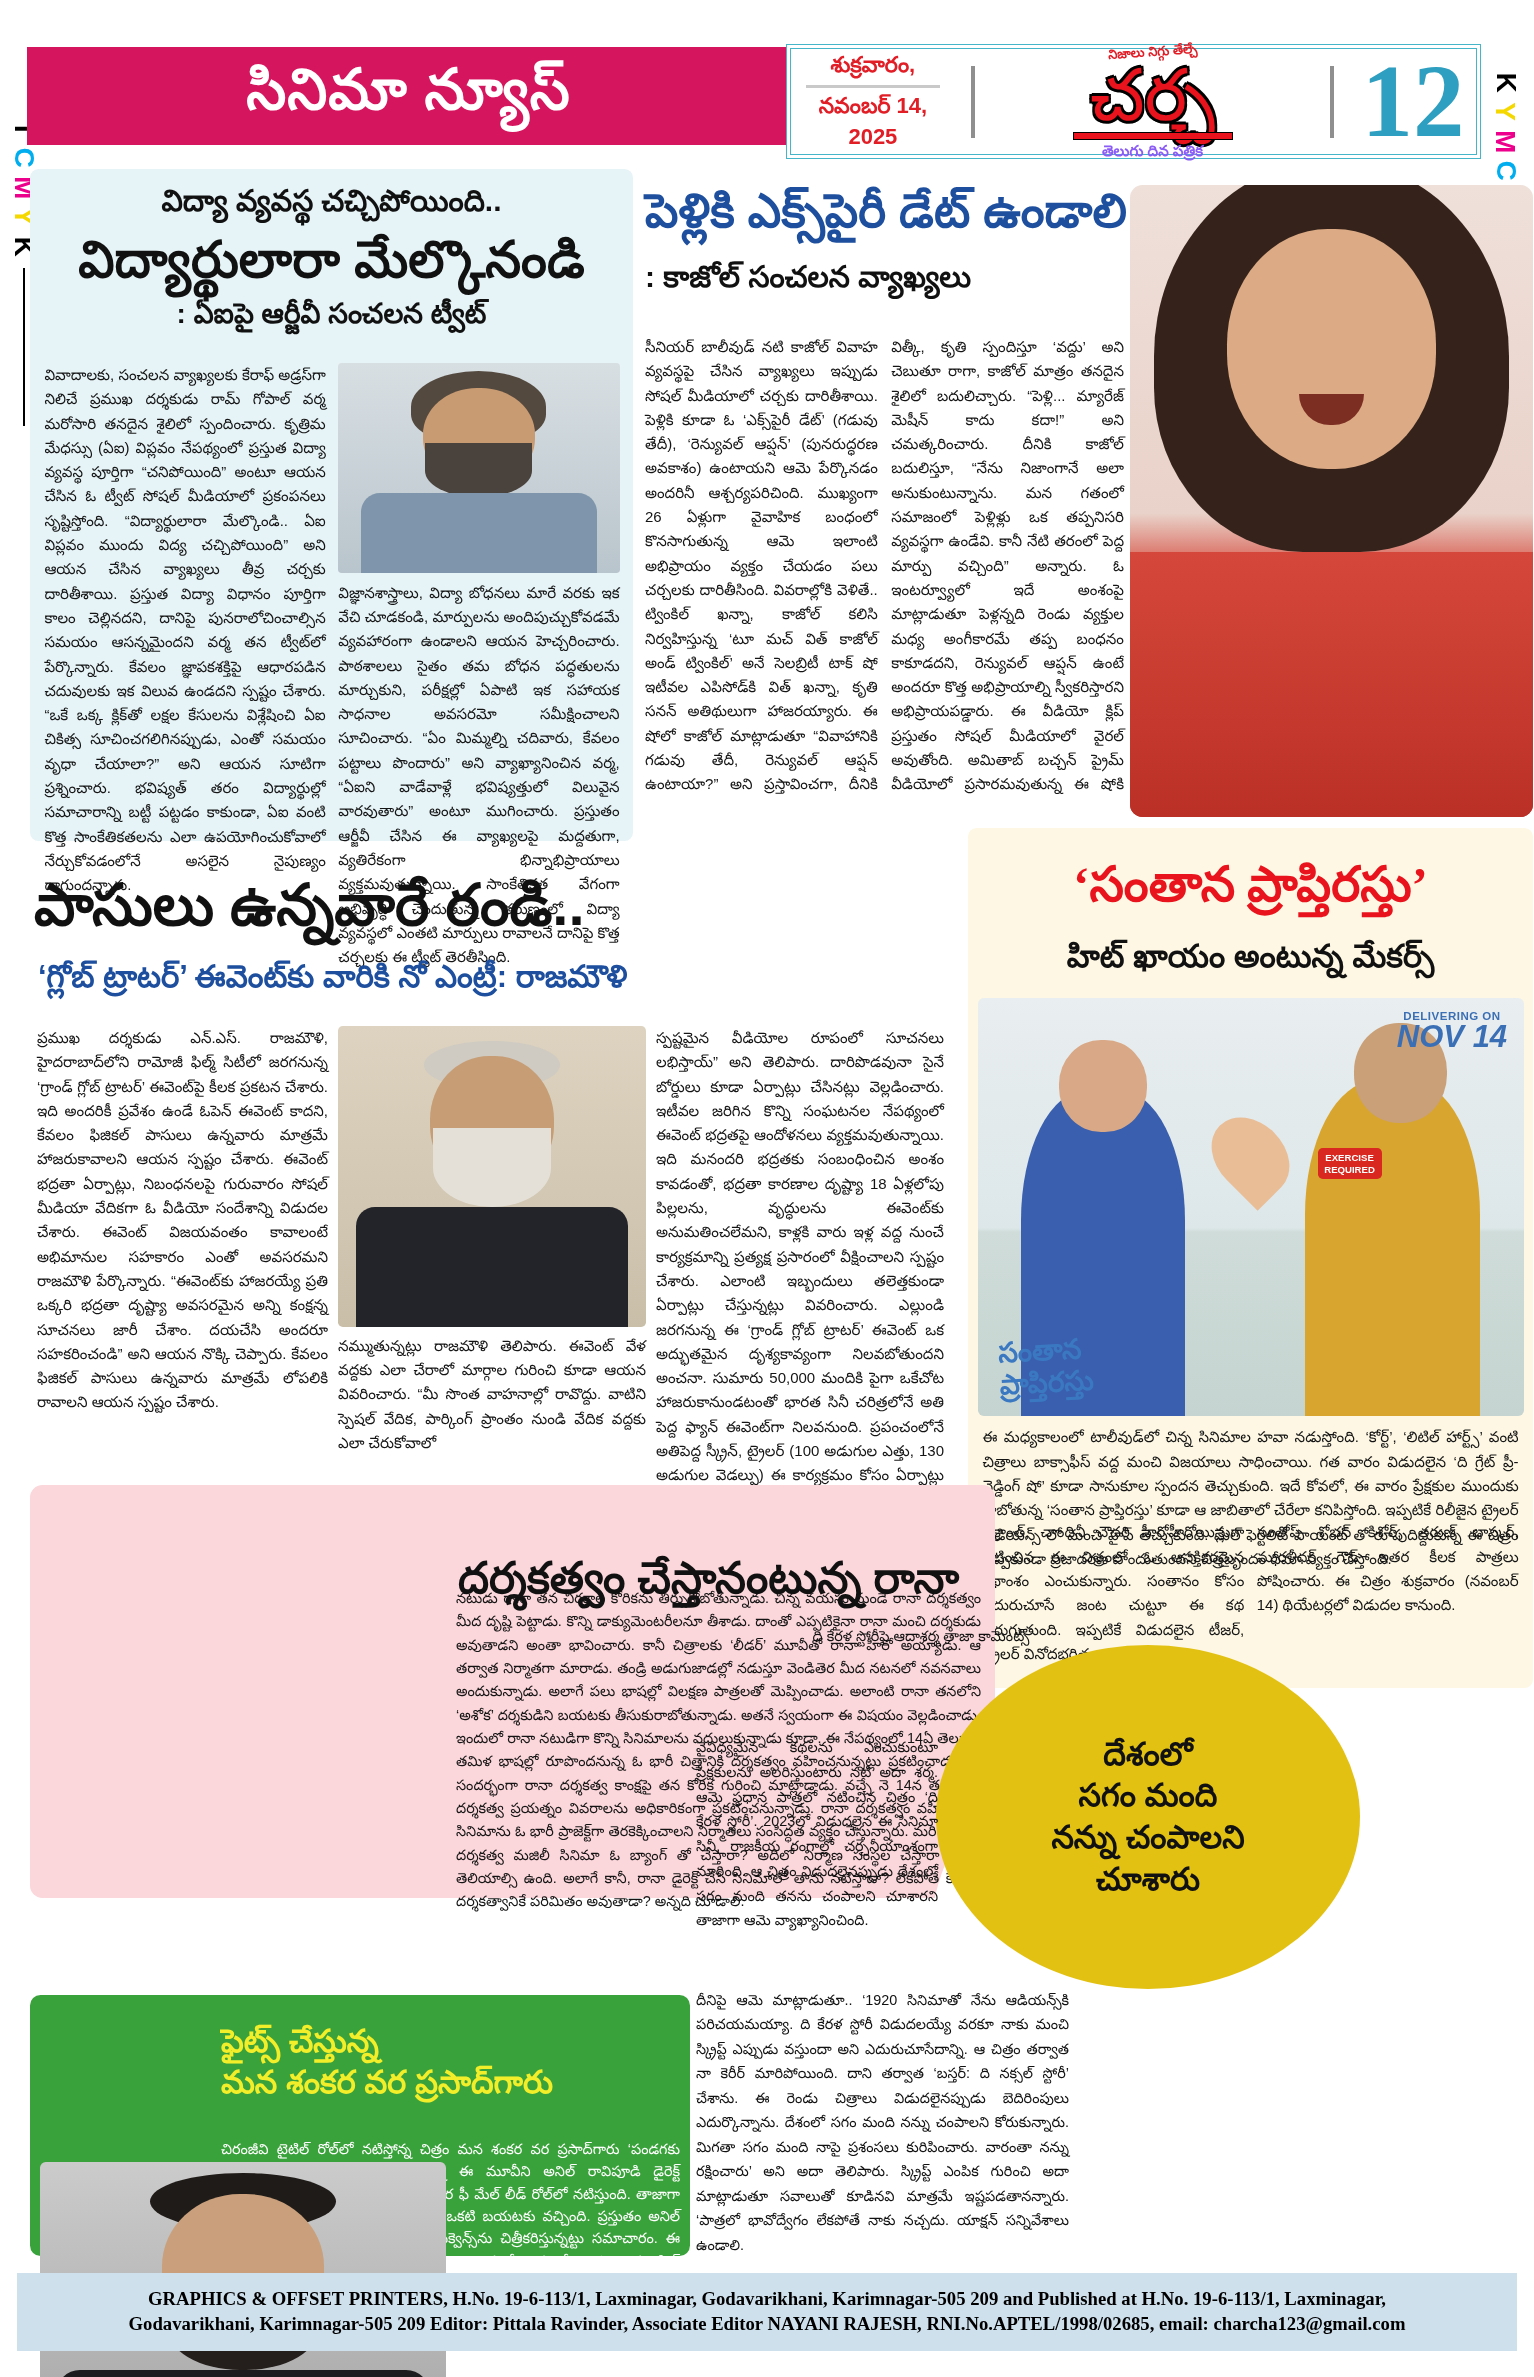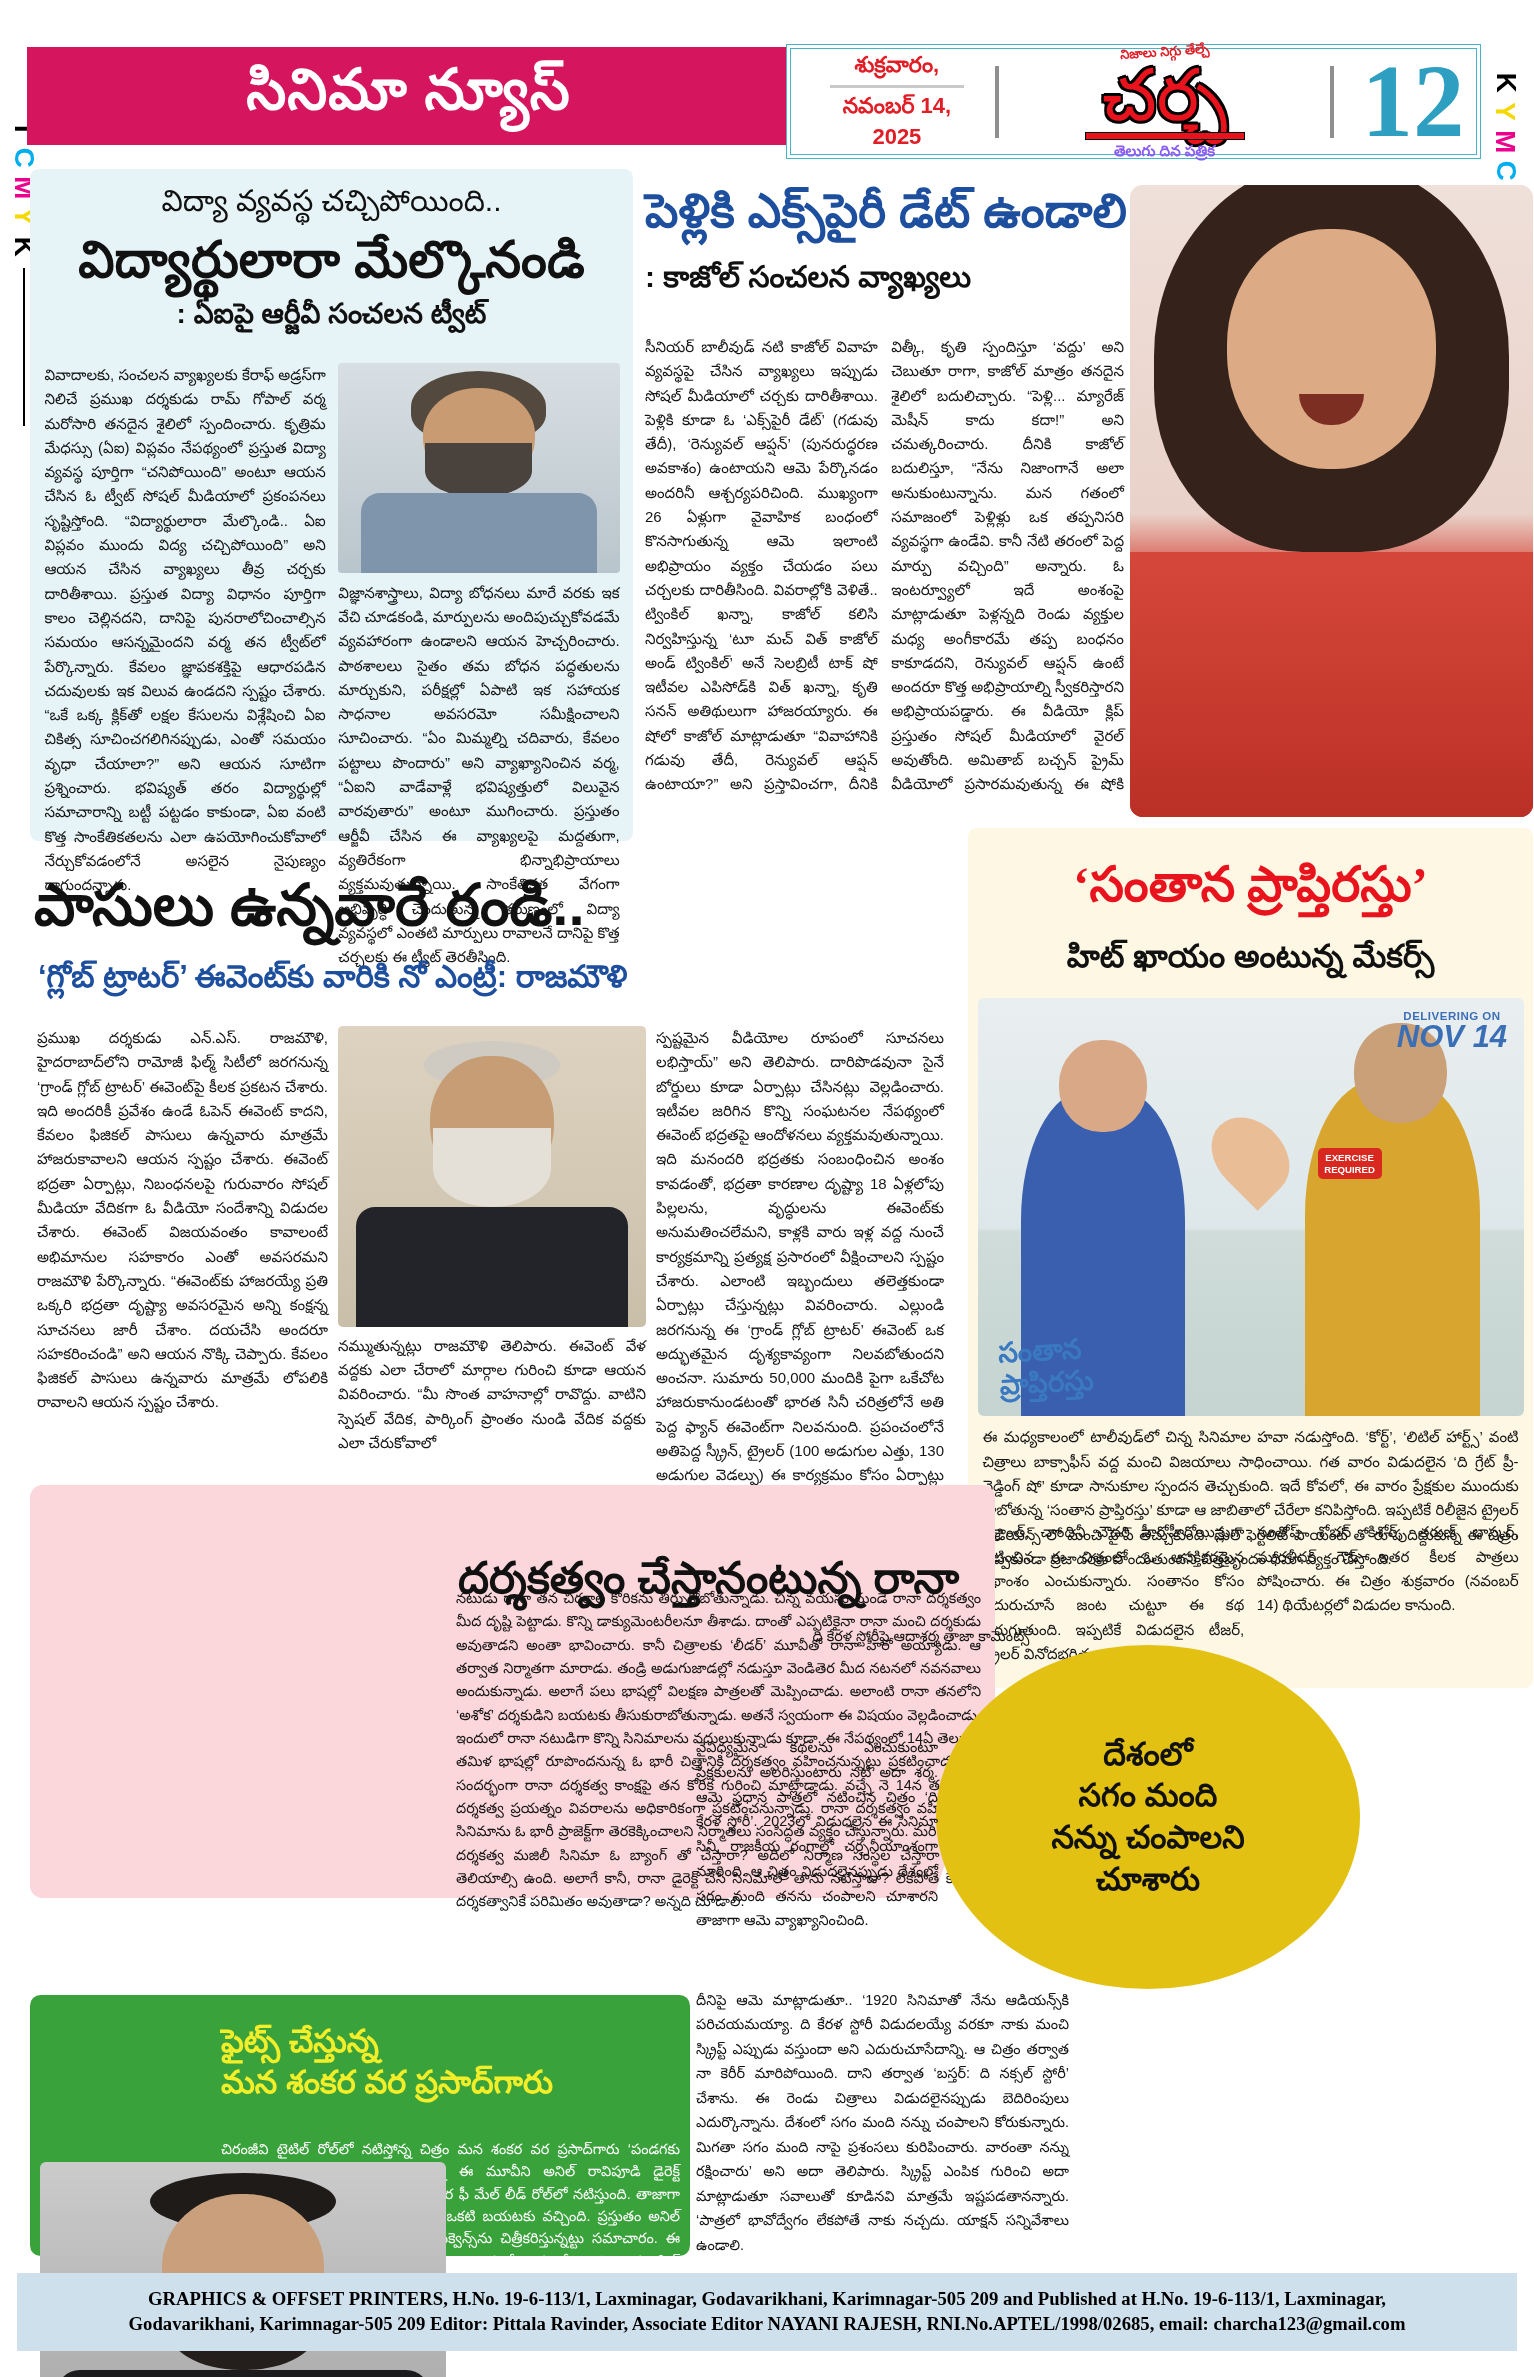--- a/index.html
+++ b/index.html
@@ -8,37 +8,37 @@
   .abs{position:absolute;}
   
   .regcol{display:flex;flex-direction:column;align-items:center;font-weight:bold;font-size:28px;line-height:1.05;}
   .regcol span{transform:rotate(90deg);}
   .reg-c{color:#00aeef}.reg-m{color:#ec008c}.reg-y{color:#f5d800}.reg-k{color:#000}
   .regline{width:1.9px;background:#000;}
   
   .banner{left:27px;top:47px;width:763px;height:98px;background:#d6155f;display:flex;align-items:center;justify-content:center;}
   .banner span{color:#fff;font-weight:bold;font-size:57px;letter-spacing:1px;}
   .hbox{left:786px;top:44px;width:695px;height:115px;border:1.9px solid #45b6c9;background:#fff;padding:3.4px;box-sizing:border-box;}
-  .hbox-in{border:1.4px solid #45b6c9;height:100%;display:flex;align-items:center;box-sizing:border-box;padding-left:24px;}
+  .hbox-in{border:1.4px solid #45b6c9;height:100%;display:flex;align-items:center;box-sizing:border-box;}
   .hdate{width:163px;text-align:center;color:#e11d26;font-weight:bold;font-size:22px;line-height:1.4;}
   .hdate .rule{height:2.9px;background:#c9c9c9;margin:3.8px 14.4px;}
   .vbar{width:4.8px;height:72px;background:#8f8f8f;margin:0 16.3px;}
   .hlogo{flex:1;display:flex;flex-direction:column;align-items:center;line-height:1;}
   .tagtop{color:#e11d26;font-size:13px;font-weight:bold;transform:rotate(-4deg);margin-bottom:1px;}
   .charcha{color:#e8131c;font-weight:400;font-size:72px;
      text-shadow:2.4px 2.4px 0 #000,-2.4px -2.4px 0 #000,2.4px -2.4px 0 #000,-2.4px 2.4px 0 #000,0 2.9px 0 #000,0 -2.9px 0 #000;}
   .charbar{width:158px;height:5.8px;background:#e8131c;border:1.4px solid #000;margin-top:1px;}
   .tagbot{font-size:15px;font-weight:bold;color:#8b5cf6;margin-top:3.8px;}
   .pagenum{width:125px;text-align:center;color:#2e9fc0;font-family:"Liberation Serif",serif;font-weight:bold;font-size:103px;line-height:1;}
   
   .btxt{font-size:15px;line-height:1.62;text-align:justify;color:#141414;}
   .photo{overflow:hidden;position:relative;}
   
   .a1{left:30px;top:169px;width:603px;height:672px;background:#e6f3f7;border-radius:8.6px;}
-  .a1 .kick{margin-top:15.3px;text-align:center;font-weight:normal;font-size:30px;}
+  .a1 .kick{margin-top:15.3px;text-align:center;font-weight:bold;font-size:30px;}
   .a1 .head{text-align:center;font-weight:bold;font-size:51px;line-height:1.08;margin-top:6.7px;}
   .a1 .sub{text-align:center;font-weight:bold;font-size:28px;margin-top:10.5px;}
   .a1cols{position:absolute;left:14.4px;right:13.4px;top:194px;bottom:8.6px;display:flex;gap:12.5px;}
   .a1cols .c{flex:1;}
   .ph-rgv{width:100%;height:210px;border-radius:3.8px;background:linear-gradient(180deg,#d8dfe3,#b9c5cc);margin-bottom:7.7px;}
   .ph-rgv .hair{position:absolute;left:26%;top:4%;width:48%;height:34%;background:#54493f;border-radius:50% 50% 40% 40%;}
   .ph-rgv .face{position:absolute;left:30%;top:12%;width:40%;height:46%;background:#c99b72;border-radius:48%;}
   .ph-rgv .beard{position:absolute;left:31%;top:38%;width:38%;height:26%;background:#4a423c;border-radius:0 0 48% 48%;}
   .ph-rgv .shirt{position:absolute;left:8%;top:62%;width:84%;height:40%;background:#7e95ab;border-radius:19px 19px 0 0;}
   

